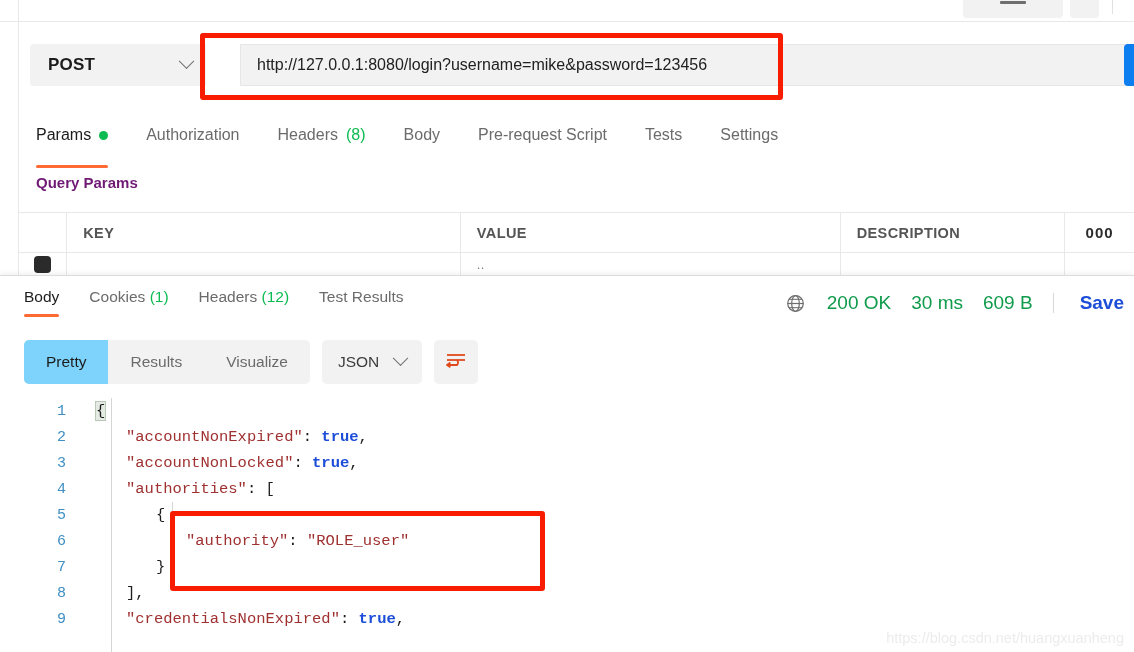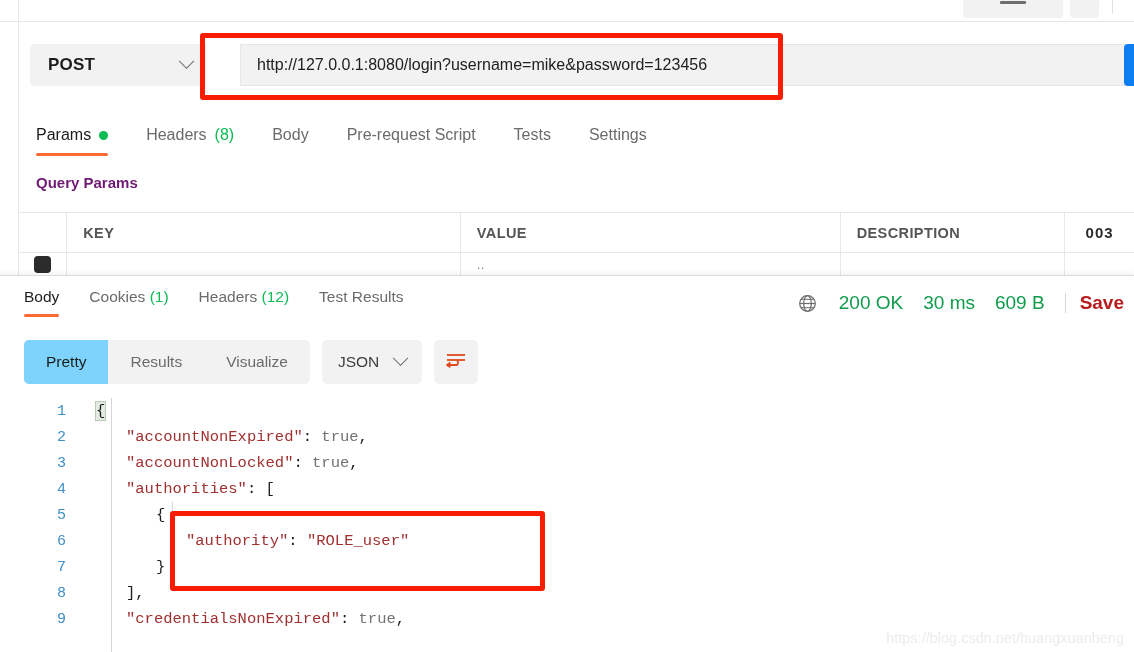--- a/index.html
+++ b/index.html
@@ -99,21 +99,21 @@
   }
 
   
   .req-tabs {
     position: absolute; left: 18px; top: 118px; right: 0; height: 40px;
     display: flex; align-items: flex-start; padding-left: 18px;
   }
   .req-tab {
     position: relative;
     font-size: 16px; color: #6b6b6b;
-    margin-right: 38px; padding-top: 8px; padding-bottom: 12px;
+    margin-right: 38px; padding-top: 8px; padding-bottom: 24px;
     white-space: nowrap; cursor: pointer;
     display: flex; align-items: center; gap: 8px;
   }
   .req-tab.active { color: #1c1c1c; }
   .req-tab.active .tab-underline {
     position: absolute; left: 0; bottom: 0; height: 3px; width: 100%;
     background: #fd6a33; border-radius: 2px;
   }
   .dot-green {
     width: 9px; height: 9px; border-radius: 50%;
@@ -181,21 +181,21 @@
   }
 
   .resp-meta {
     position: absolute; right: 10px; top: 16px;
     display: flex; align-items: center; gap: 0;
     font-size: 19px;
   }
   .globe-icon { margin-right: 22px; display: flex; align-items: center; }
   .meta-item { color: #0f9b4b; margin-right: 20px; white-space: nowrap; }
   .meta-div { width: 1px; height: 20px; background: #d8d8d8; margin-right: 14px; }
-  .save-link { color: #b91c1c; font-weight: 600; cursor: pointer; white-space: nowrap; }
+  .save-link { color: #1d4ed8; font-weight: 600; cursor: pointer; white-space: nowrap; margin-left: 12px; }
 
   
   .fmt-bar {
     position: absolute; left: 24px; top: 64px;
     display: flex; align-items: center; gap: 12px;
   }
   .fmt-group {
     display: flex; align-items: center;
     background: #f2f2f2; border-radius: 5px; height: 44px;
     overflow: hidden;
@@ -234,21 +234,21 @@
     flex: 0 0 62px;
   }
   .code-text { position: relative; padding-left: 16px; }
   .vline {
     position: absolute; top: 0; bottom: 0; width: 1px; background: #d5d5d5;
   }
   .vline.v1 { left: 93px; }
 
   .tok-key    { color: #a03131; }
   .tok-str    { color: #a03131; }
-  .tok-bool   { color: #737373; font-weight: normal; }
+  .tok-bool   { color: #1d4ed8; font-weight: bold; }
   .tok-punct  { color: #1d1d1d; }
   .tok-brace  { color: #1d1d1d; }
   .brace-hl {
     background: #e4ebe3; outline: 1px solid #b9c9b6;
   }
 
   
   .anno-json {
     position: absolute; left: 170px; top: 511px;
     width: 375px; height: 80px;
@@ -295,20 +295,23 @@
   </div>
   <div class="anno-url"></div>
 
   <div class="req-tabs">
     <div class="req-tab active">
       <span>Params</span>
       <span class="dot-green"></span>
       <span class="tab-underline"></span>
     </div>
     <div class="req-tab">
+      <span>Authorization</span>
+    </div>
+    <div class="req-tab">
       <span>Headers</span>
       <span class="count-green">(8)</span>
     </div>
     <div class="req-tab">
       <span>Body</span>
     </div>
     <div class="req-tab">
       <span>Pre-request Script</span>
     </div>
     <div class="req-tab">
@@ -321,21 +324,21 @@
 
   <div class="qp-label">Query Params</div>
 
   <div class="params-table">
     <div class="pt-row header">
       <div class="pt-cell c-check"></div>
       <div class="pt-cell c-key">KEY</div>
       <div class="pt-cell c-value">VALUE</div>
       <div class="pt-cell c-desc">DESCRIPTION</div>
       <div class="pt-cell c-more">
-        <span class="dots3">003</span>
+        <span class="dots3">000</span>
       </div>
     </div>
     <div class="pt-row body-row">
       <div class="pt-cell c-check">
         <span class="chk"></span>
       </div>
       <div class="pt-cell c-key"></div>
       <div class="pt-cell c-value">
         <span class="val-sliver">..</span>
       </div>

